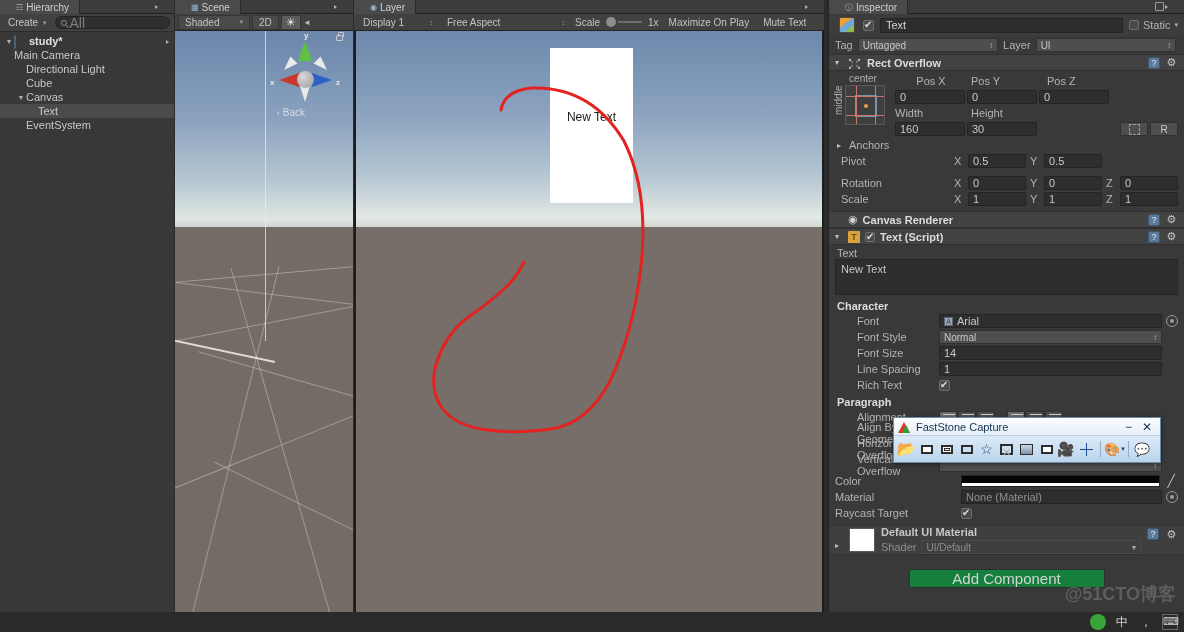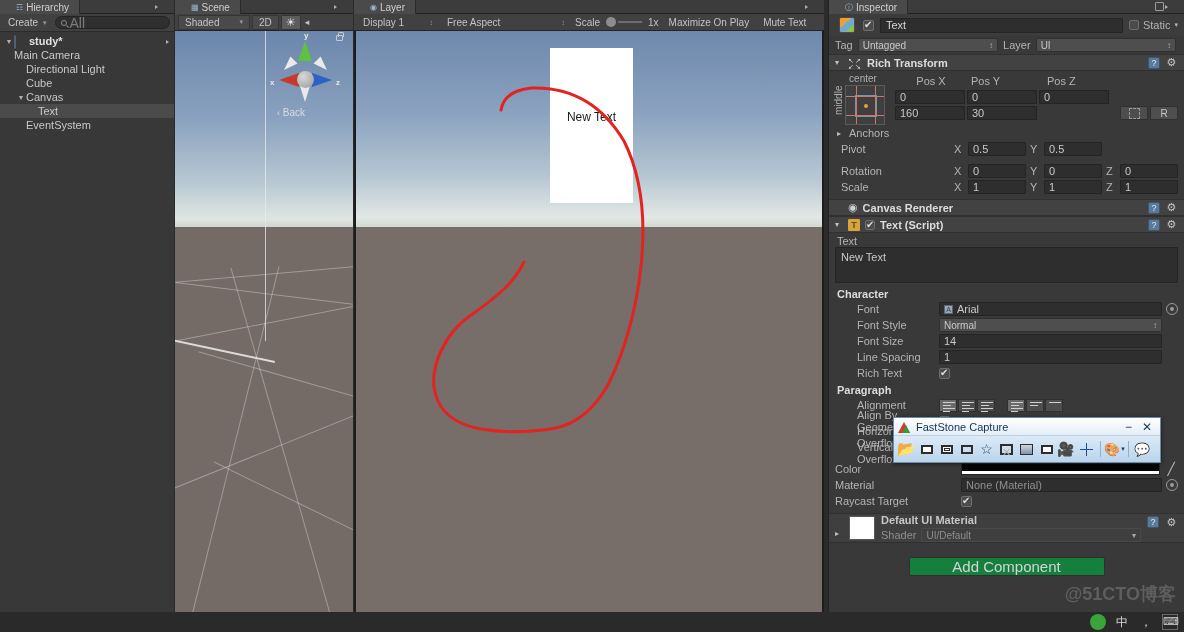--- a/index.html
+++ b/index.html
@@ -428,21 +428,21 @@
     </div>
 
     <div class="comp-header">
       <span class="ctri">▾</span>
       <span class="ricon">
         <span class="arr" style="left:0;top:0;">↖</span>
           <span class="arr" style="left:7px;top:0;">↗</span>
         <span class="arr" style="left:0;top:6px;">↙</span>
           <span class="arr" style="left:7px;top:6px;">↘</span>
       </span>
-      <span class="comp-title">Rich Transform</span>
+      <span class="comp-title">Rect Overflow</span>
       <span class="hlp">?</span>
       <span class="gear">⚙</span>
     </div>
 
     <div class="rt-grid" style="margin-top:2px;">
       <div class="anchor-widget" style="position:relative;">
         <div class="aw-center">center</div>
         <div class="aw-box">
           <div class="inner"></div>
           <div class="hl" style="top:10px;"></div>
@@ -463,20 +463,24 @@
         <div class="frow" style="gap:2px;">
           <div class="field" style="width:70px;">
               <span>0</span>
             </div>
           <div class="field" style="width:70px;">
               <span>0</span>
             </div>
           <div class="field" style="width:70px;">
               <span>0</span>
             </div>
+        </div>
+        <div class="frow">
+          <div style="width:72px;" class="lbl">Width</div>
+          <div style="width:72px;" class="lbl">Height</div>
         </div>
         <div class="frow" style="gap:2px;">
           <div class="field" style="width:70px;">
               <span>160</span>
             </div>
           <div class="field" style="width:70px;">
               <span>30</span>
             </div>
           <div style="flex:1;"></div>
           <div class="rbtn" style="width:28px;">

